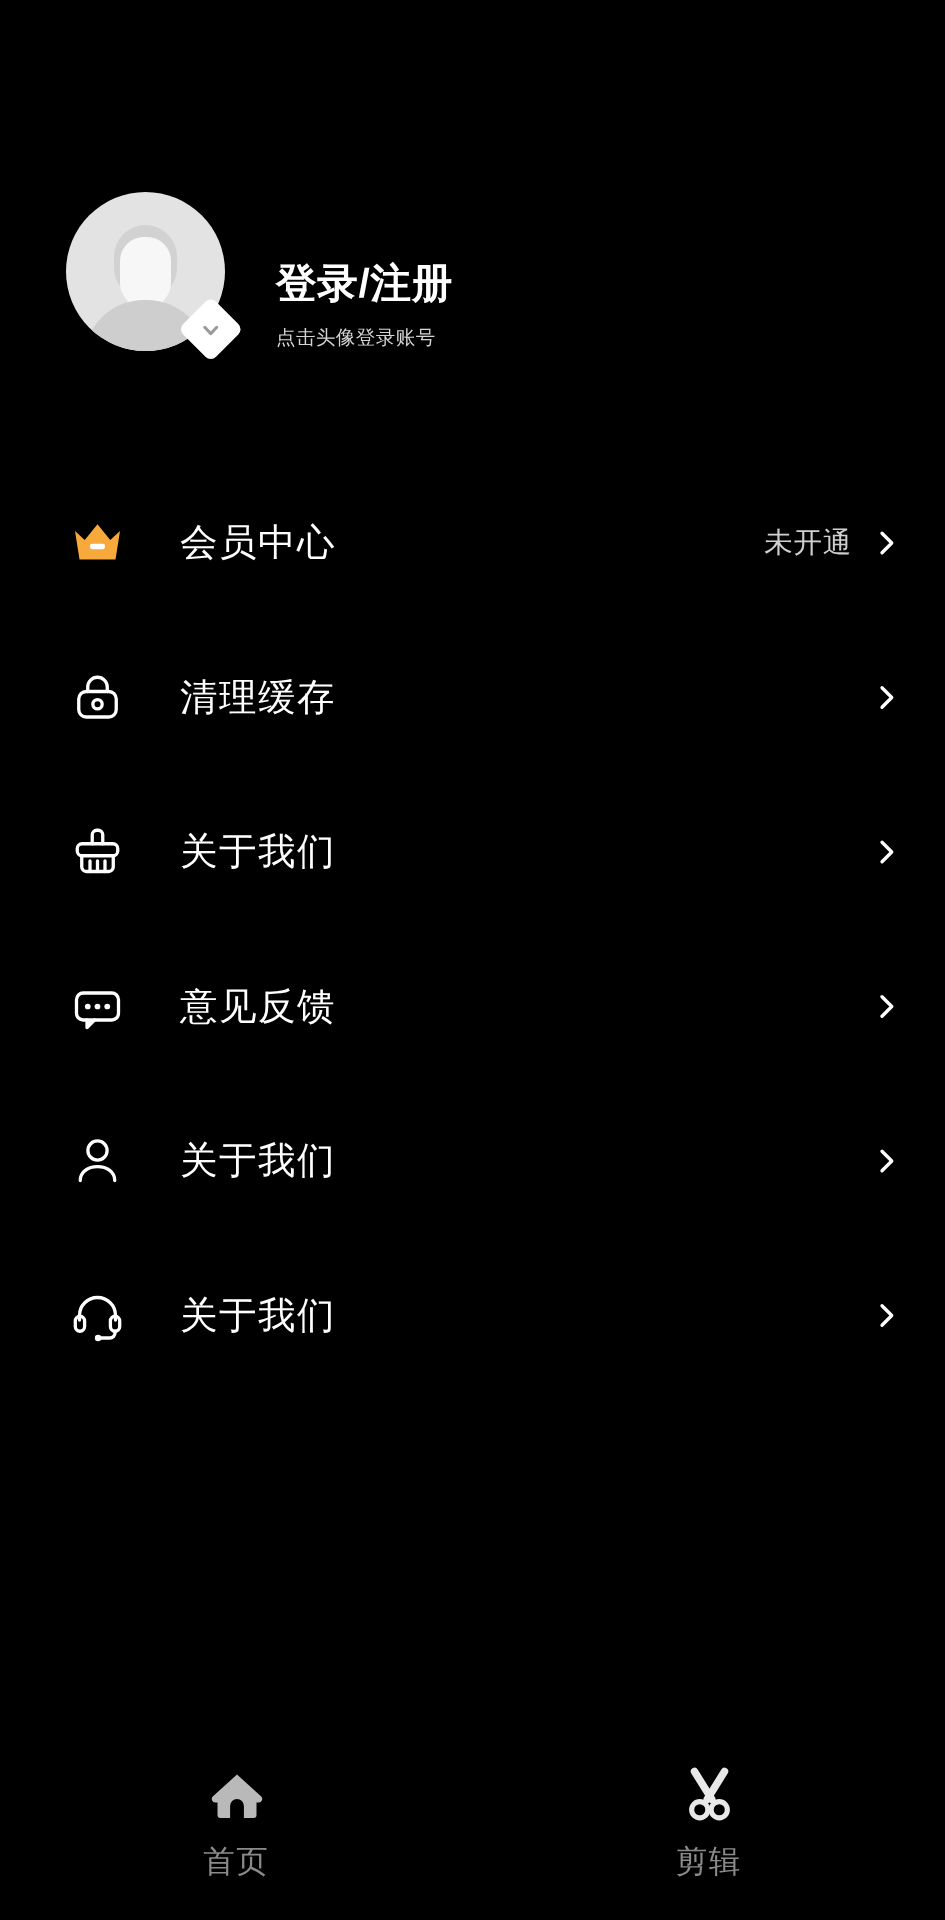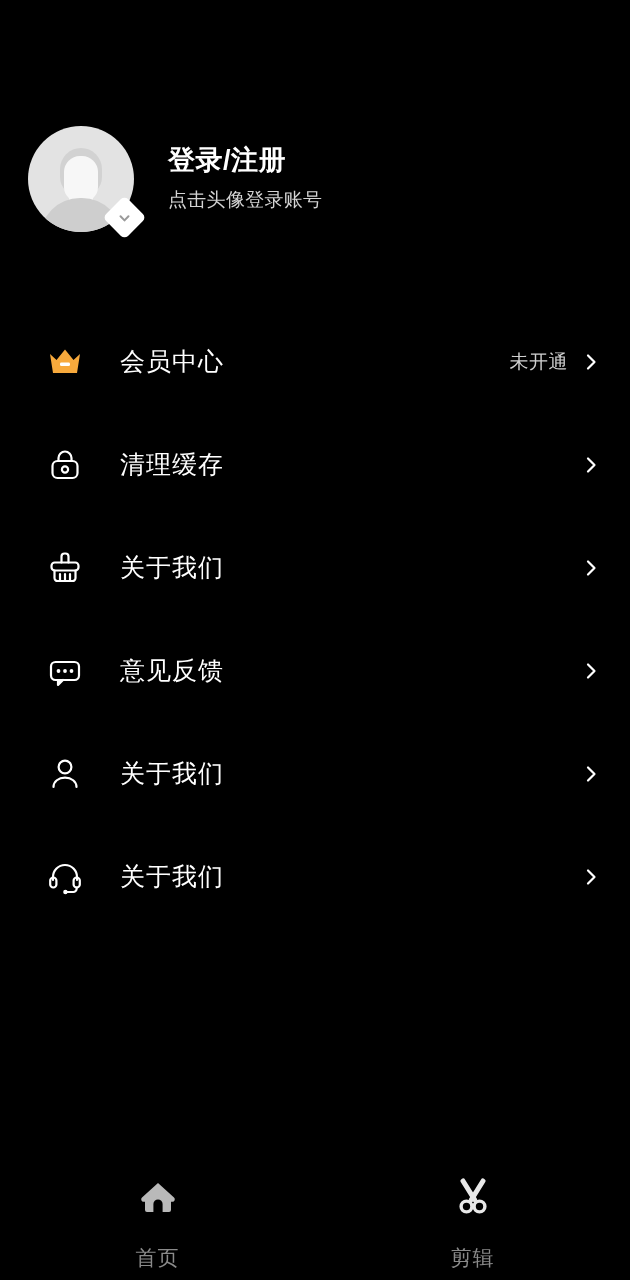--- a/index.html
+++ b/index.html
@@ -20,22 +20,22 @@
     height: 1280px;
     position: relative;
     background: #000000;
     display: flex;
     flex-direction: column;
   }
 
   
   .profile {
     display: flex;
-    align-items: center;
-    padding: 0 0 0 28px;
+    align-items: flex-end;
+    padding: 0 0 0 44px;
     margin-top: 124px;
     height: 110px;
     box-sizing: border-box;
   }
   .avatar-wrap {
     position: relative;
     width: 106px;
     height: 106px;
     flex: 0 0 auto;
   }
@@ -109,21 +109,21 @@
   }
   .profile-title {
     font-size: 27px;
     font-weight: 700;
     color: #ffffff;
     letter-spacing: 0.5px;
     line-height: 1.15;
   }
   .profile-sub {
     margin-top: 11px;
-    font-size: 19px;
+    font-size: 13px;
     color: #d4d4d4;
     font-weight: 400;
     letter-spacing: 0.3px;
   }
 
   
   .menu {
     margin-top: 76px;
     display: flex;
     flex-direction: column;
@@ -178,21 +178,20 @@
     padding-top: 14px;
     box-sizing: border-box;
     background: #000000;
   }
   .nav-item {
     flex: 1 1 0;
     display: flex;
     flex-direction: column;
     align-items: center;
     justify-content: flex-start;
-    gap: 17px;
   }
   .nav-icon {
     height: 42px;
     display: flex;
     align-items: center;
     justify-content: center;
   }
   .nav-label {
     margin-top: 9px;
     font-size: 21px;

